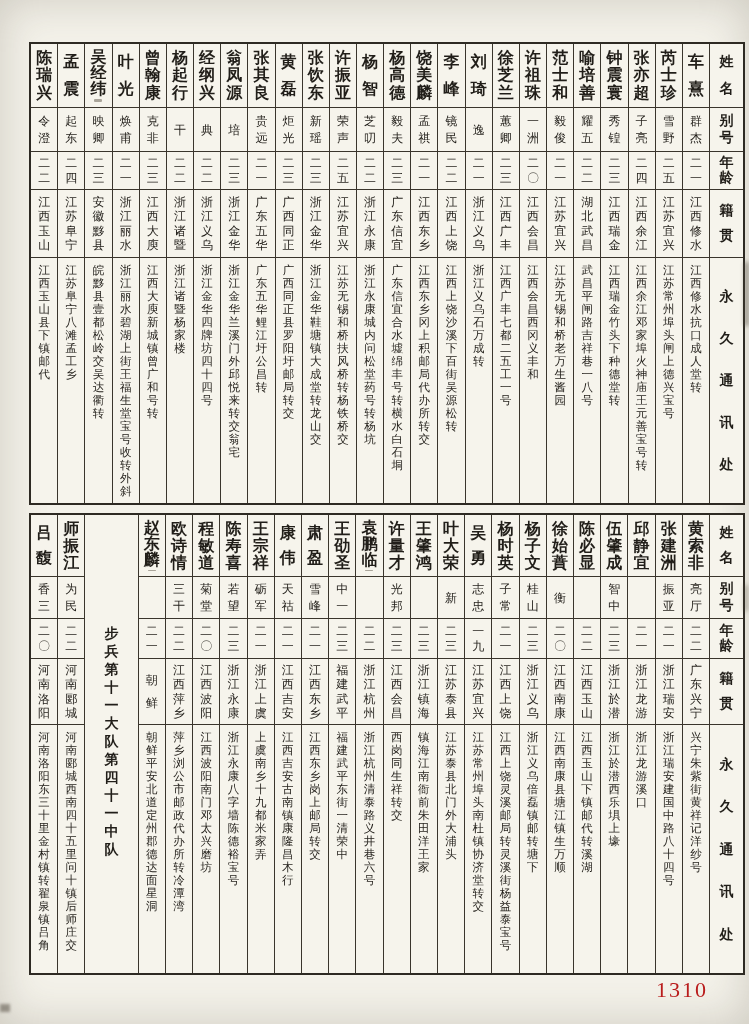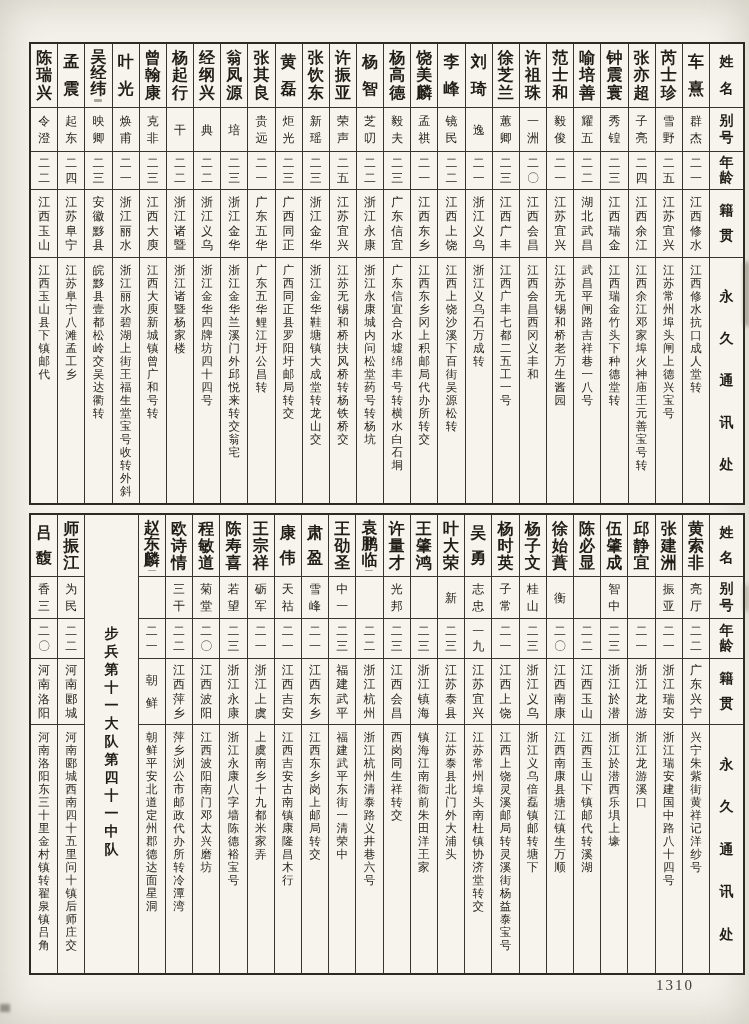--- a/index.html
+++ b/index.html
@@ -38,22 +38,22 @@
   .ch{display:block; width:100%; text-align:center; line-height:1;}
   .c-name .ch{font-size:16px; font-weight:bold; letter-spacing:0;}
   .c-alias .ch,.c-age .ch{font-size:12px;}
   .c-native .ch{font-size:12px;}
   .c-addr .ch{font-size:11.5px; height:13px;}
   .header-col .ch{font-size:14px; font-weight:bold;}
   .unit-cell{flex:1 1 auto; border-bottom:none; justify-content:center;}
   .unit-cell .ch{font-size:14px; height:18px; font-weight:bold;}
   .mark{width:8px; height:9px; background:#6d6658; opacity:.55;
         border-radius:1px; margin:2px auto 0; filter:blur(.4px);}
-  .page-number{position:absolute; left:656px; top:977px; font-size:15px;
-        letter-spacing:2px; color:#404040; font-family:"Liberation Serif",serif;}
+  .page-number{position:absolute; left:656px; top:977px; font-size:22px;
+        letter-spacing:2px; color:#b91c1c; font-family:"Liberation Serif",serif;}
   .artifact{position:absolute; background:#4d463a; pointer-events:none;}
   .a1{right:0; top:262px; width:5px; height:64px; opacity:.45; filter:blur(2px);}
   .a2{right:1px; top:585px; width:4px; height:26px; opacity:.35; filter:blur(2px);}
   .a3{left:0; top:1004px; width:10px; height:8px; opacity:.5; filter:blur(1.5px);}
 </style>
 </head>
 <body>
 
 <div class="page">
   <div class="rtable" id="top-table">

